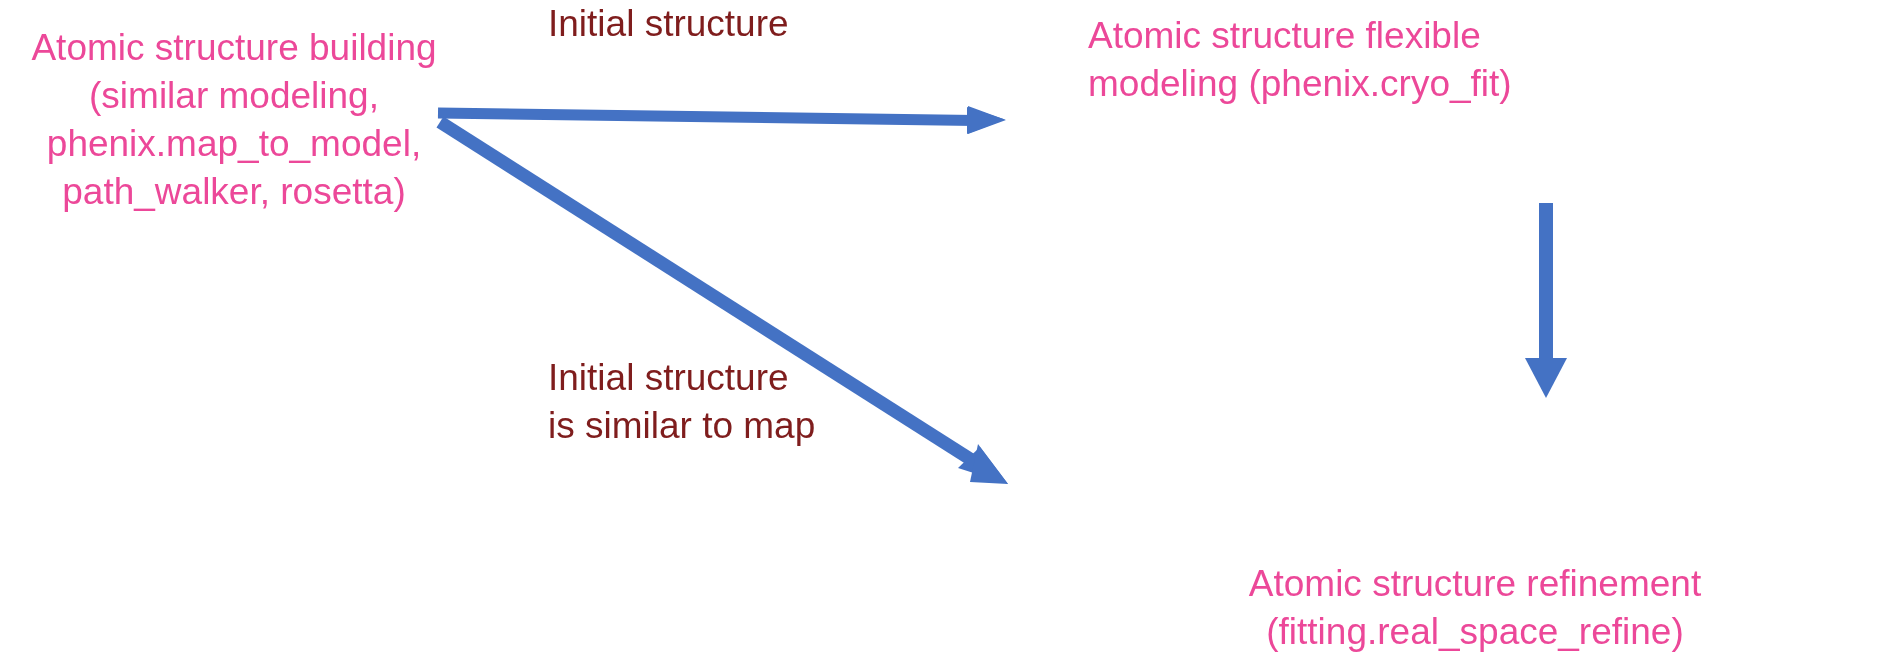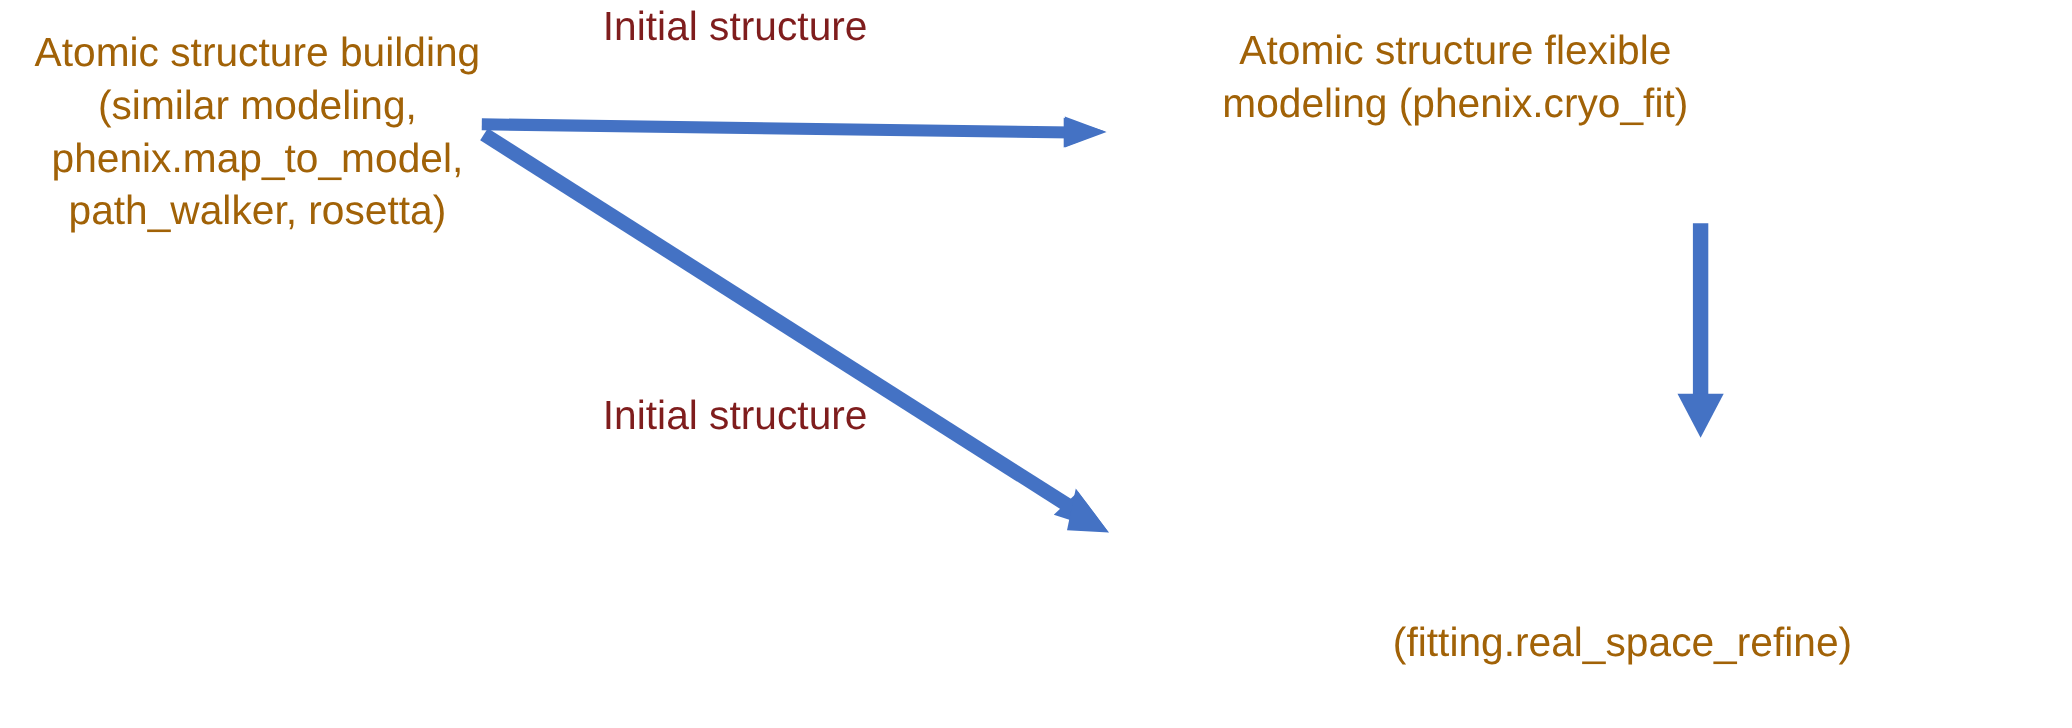--- a/index.html
+++ b/index.html
@@ -13,21 +13,21 @@
     height: 662px;
     background: #ffffff;
     overflow: hidden;
     font-family: "Liberation Sans", "DejaVu Sans", sans-serif;
     color: #000000;
   }
   .node-text {
     position: absolute;
     font-size: 37px;
     line-height: 1.30;
-    color: #a16207;
+    color: #ec4899;
     white-space: nowrap;
   }
   .edge-label {
     position: absolute;
     font-size: 37px;
     line-height: 1.30;
     color: #7f1d1d;
     white-space: nowrap;
   }
   .ln { display: block; }
@@ -35,22 +35,22 @@
 
   
   #node-building {
     left: 8px;
     top: 24px;
     text-align: center;
     width: 452px;
   }
   #node-flexible-fitting {
     left: 1088px;
-    top: 22px;
-    text-align: center;
+    top: 12px;
+    text-align: left;
     width: 470px;
   }
   #node-refinement {
     left: 1070px;
     top: 560px;
     text-align: center;
     width: 810px;
   }
   #label-different {
     left: 548px;
@@ -106,24 +106,26 @@
     <span class="ln ital">phenix.map_to_model,</span>
     <span class="ln"><span class="ital">path_walker, rosetta)</span></span>
   </div>
 
   <div class="edge-label" id="label-different">
     <span class="ln">Initial structure</span>
   </div>
 
   <div class="edge-label" id="label-similar">
     <span class="ln">Initial structure</span>
+    <span class="ln">is similar to map</span>
   </div>
 
   <div class="node-text" id="node-flexible-fitting">
     <span class="ln">Atomic structure flexible</span>
     <span class="ln"><span>modeling (</span><span class="ital">phenix.cryo_fit</span><span>)</span></span>
   </div>
 
   <div class="node-text" id="node-refinement">
+    <span class="ln">Atomic structure refinement</span>
     <span class="ln"><span>(</span><span class="ital">fitting.real_space_refine</span><span>)</span></span>
   </div>
 
 </div>
 
 </body></html>

